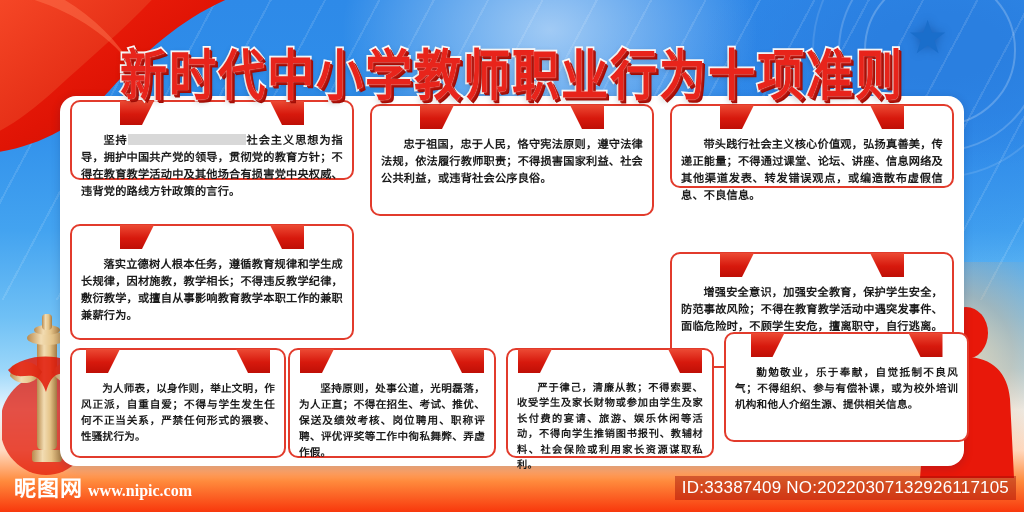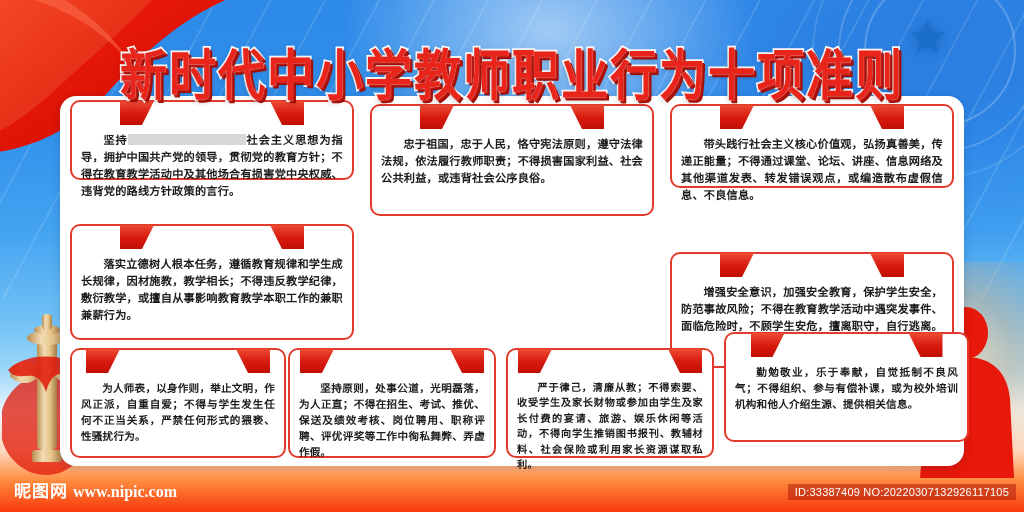--- a/index.html
+++ b/index.html
@@ -124,26 +124,26 @@
     display:inline-block;width:118px;height:11px;
     background:#d8d8d8;vertical-align:-1px;
   }
 
   
   .footer{position:absolute;left:0;bottom:0;width:1024px;height:44px;z-index:7;}
   .brand{
     position:absolute;left:14px;bottom:10px;
     color:#fff;font-weight:bold;white-space:nowrap;
   }
-  .brand .cn{font-size:17px;font-family:"DejaVu Sans","Liberation Sans",sans-serif;letter-spacing:1px;}
+  .brand .cn{font-size:22px;font-family:"DejaVu Sans","Liberation Sans",sans-serif;letter-spacing:1px;}
   .brand .url{font-size:16px;font-family:"Liberation Serif","DejaVu Serif",serif;margin-left:5px;}
   .idbox{
     position:absolute;right:8px;bottom:12px;
     background:rgba(160,12,6,.45);
-    color:#fff;font-size:11px;letter-spacing:.2px;
+    color:#fff;font-size:17px;letter-spacing:.2px;
     padding:2px 7px;white-space:nowrap;
     font-family:"Liberation Sans","DejaVu Sans",sans-serif;
   }
 </style>
 </head>
 <body>
 
 <div class="poster">
 
   <div class="diag"></div>

